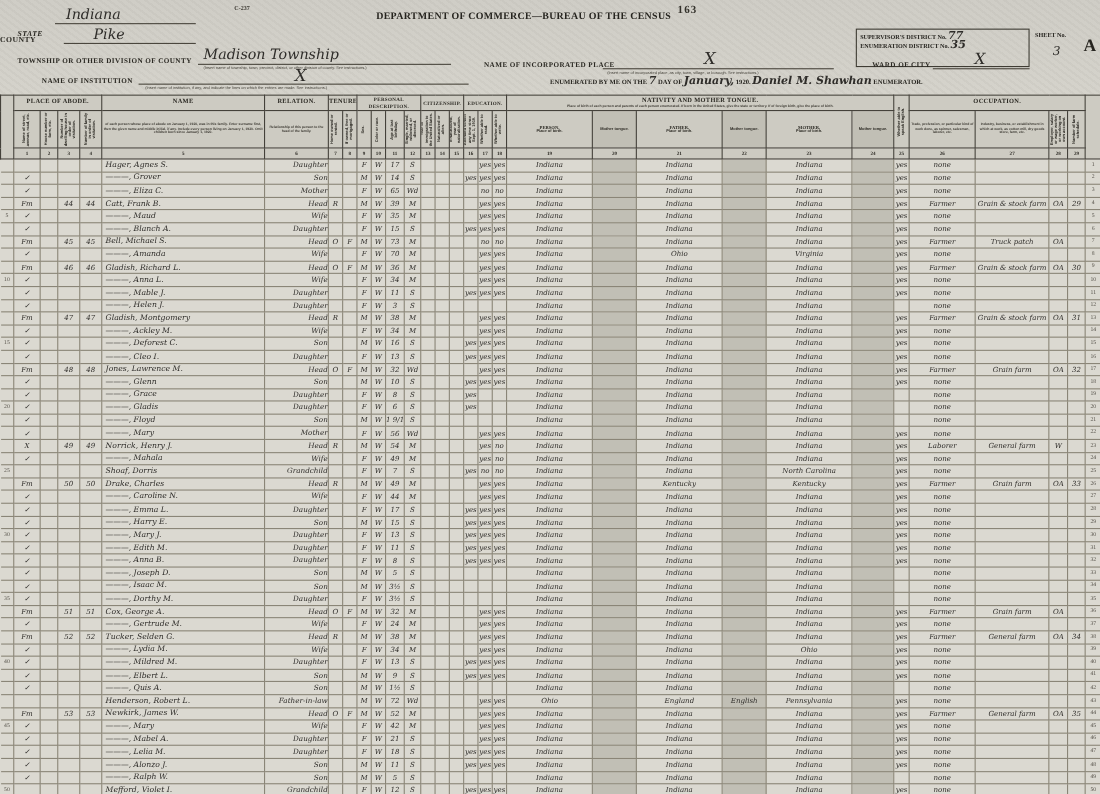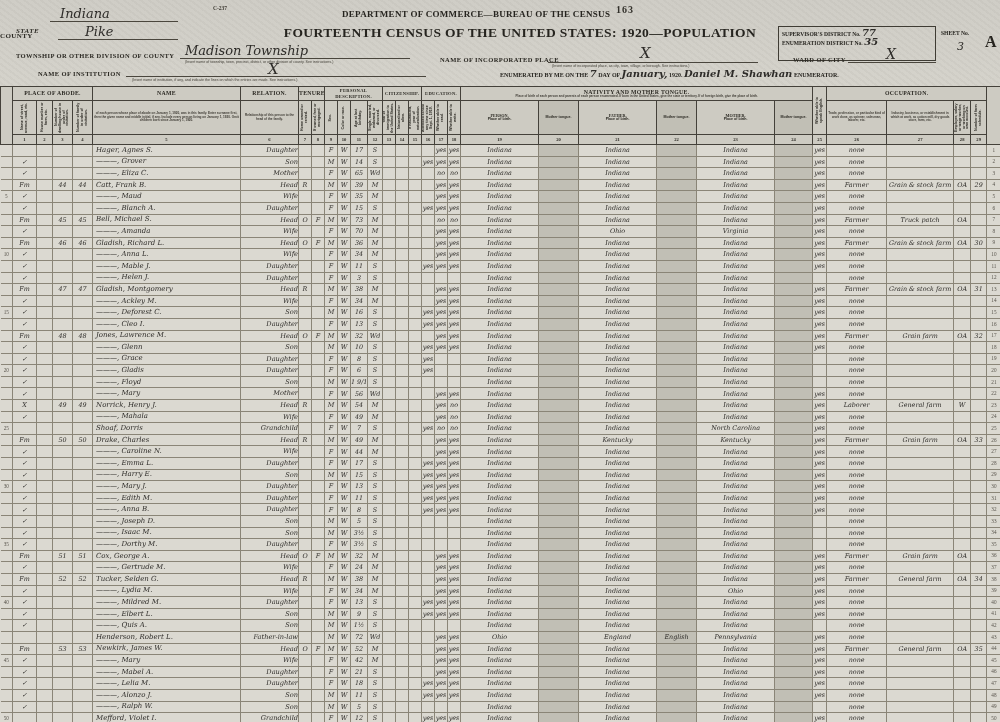--- a/index.html
+++ b/index.html
@@ -60,21 +60,20 @@
   <span class="hdr-label" style="left:16px;top:27px;font-style:italic;">STATE</span>
   <span class="hw hw-abs" style="left:60px;top:6px;font-size:13px;">Indiana</span>
   <div class="hline" style="left:50px;top:21px;width:128px;"></div>
   <span class="hdr-label" style="left:0;top:32px;">COUNTY</span>
   <span class="hw hw-abs" style="left:85px;top:24px;font-size:13px;">Pike</span>
   <div class="hline" style="left:58px;top:39px;width:120px;"></div>
 
   <span class="formno">C-237</span>
   <div class="dept">DEPARTMENT OF COMMERCE—BUREAU OF THE CENSUS</div>
   <span class="stamp">163</span>
-  <div class="title">FOURTEENTH CENSUS OF THE UNITED STATES: 1920—POPULATION</div>
 
   <div class="supbox">
     <div class="supline"><span>SUPERVISOR'S DISTRICT No.</span>
       <span class="hw">77</span></div>
     <div class="supline"><span>ENUMERATION DISTRICT No.</span>
       <span class="hw">35</span></div>
   </div>
   <span class="sheetlbl">SHEET No.</span>
   <span class="sheetval hw">3</span>
   <span class="sheetletter">A</span>

